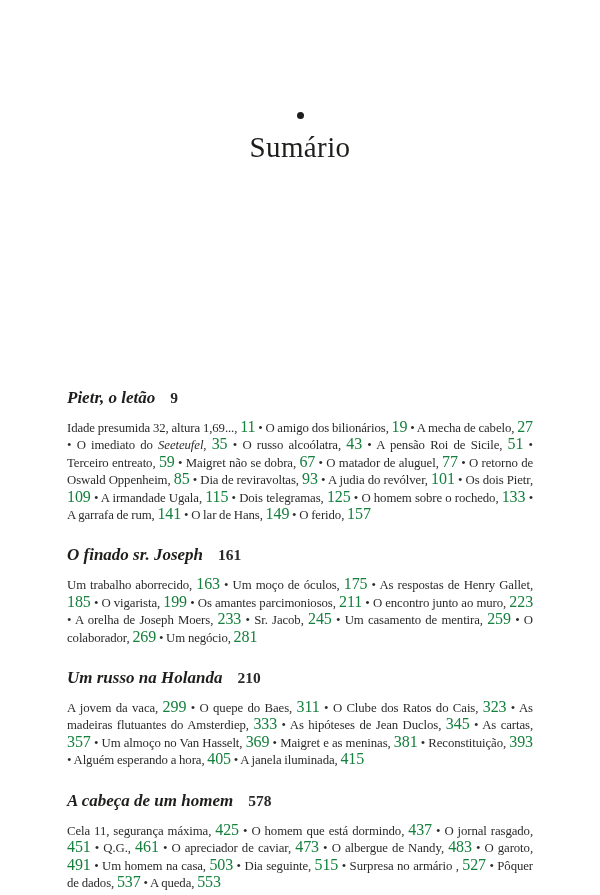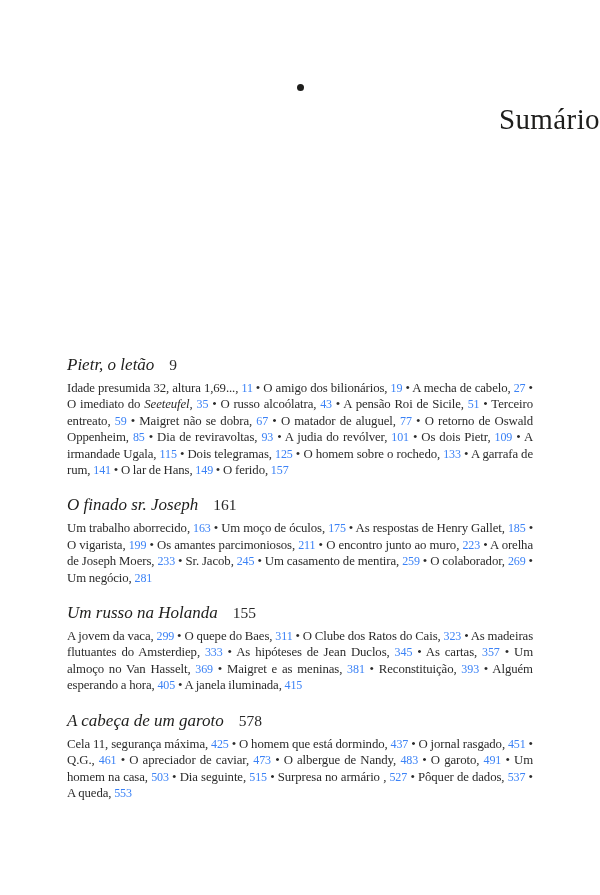--- a/index.html
+++ b/index.html
@@ -6,58 +6,58 @@
   .page {
     position: relative;
     width: 600px;
     height: 895px;
     margin: 0 auto;
     background: #ffffff;
     overflow: hidden;
     font-family: "Liberation Serif", "DejaVu Serif", serif;
     color: #232323;
   }
-  .masthead { text-align: right; padding-top: 84px; }
+  .masthead { text-align: center; padding-top: 112px; }
   .ornament-dot {
     width: 7px; height: 7px; border-radius: 50%;
     background: #1e1e1c; margin: 0 auto 12px auto;
   }
   .page-title {
     margin: 0;
     font-size: 29px;
     font-weight: 400;
     letter-spacing: 0.4px;
     color: #1e1e1c;
   }
   .toc { margin: 218px 67px 0 67px; }
   .toc-section { margin: 0 0 16px 0; }
   .section-title {
     margin: 0 0 5px 0;
     font-size: 17px;
-    font-weight: 400;
+    font-weight: 700;
     font-style: italic;
     color: #1e1e1c;
-    line-height: 21px;
+    line-height: 32px;
   }
   .st-page {
     font-style: normal;
     font-size: 15.5px;
     margin-left: 15px;
     color: #2a2a2a;
   }
   .entries {
     margin: 0;
     font-size: 12.8px;
     line-height: 16.4px;
     text-align: justify;
     letter-spacing: -0.1px;
     word-spacing: -0.3px;
     color: #2b2b2b;
   }
-  .entries .pg { font-size: 12px; color: #3b82f6; }
+  .entries .pg { font-size: 16px; color: #15803d; }
   .entries .sep { color: #2b2b2b; }
 </style>
 </head>
 <body>
 
 <div class="page">
   <header class="masthead">
     <div class="ornament-dot"></div>
     <h1 class="page-title">Sumário</h1>
   </header>
@@ -66,21 +66,21 @@
 
   <section class="toc-section">
         <h2 class="section-title"><span class="st-text">Pietr, o letão</span><span class="st-page">9</span></h2>
         <p class="entries"><span class="entry-label">Idade presumida 32, altura 1,69...</span>, <span class="pg">11</span><span class="sep"> • </span><span class="entry-label">O amigo dos bilionários</span>, <span class="pg">19</span><span class="sep"> • </span><span class="entry-label">A mecha de cabelo</span>, <span class="pg">27</span><span class="sep"> • </span><span class="entry-label">O imediato do <i>Seeteufel</i></span>, <span class="pg">35</span><span class="sep"> • </span><span class="entry-label">O russo alcoólatra</span>, <span class="pg">43</span><span class="sep"> • </span><span class="entry-label">A pensão Roi de Sicile</span>, <span class="pg">51</span><span class="sep"> • </span><span class="entry-label">Terceiro entreato</span>, <span class="pg">59</span><span class="sep"> • </span><span class="entry-label">Maigret não se dobra</span>, <span class="pg">67</span><span class="sep"> • </span><span class="entry-label">O matador de aluguel</span>, <span class="pg">77</span><span class="sep"> • </span><span class="entry-label">O retorno de Oswald Oppenheim</span>, <span class="pg">85</span><span class="sep"> • </span><span class="entry-label">Dia de reviravoltas</span>, <span class="pg">93</span><span class="sep"> • </span><span class="entry-label">A judia do revólver</span>, <span class="pg">101</span><span class="sep"> • </span><span class="entry-label">Os dois Pietr</span>, <span class="pg">109</span><span class="sep"> • </span><span class="entry-label">A irmandade Ugala</span>, <span class="pg">115</span><span class="sep"> • </span><span class="entry-label">Dois telegramas</span>, <span class="pg">125</span><span class="sep"> • </span><span class="entry-label">O homem sobre o rochedo</span>, <span class="pg">133</span><span class="sep"> • </span><span class="entry-label">A garrafa de rum</span>, <span class="pg">141</span><span class="sep"> • </span><span class="entry-label">O lar de Hans</span>, <span class="pg">149</span><span class="sep"> • </span><span class="entry-label">O ferido</span>, <span class="pg">157</span></p>
       </section>
       <section class="toc-section">
         <h2 class="section-title"><span class="st-text">O finado sr. Joseph</span><span class="st-page">161</span></h2>
         <p class="entries"><span class="entry-label">Um trabalho aborrecido</span>, <span class="pg">163</span><span class="sep"> • </span><span class="entry-label">Um moço de óculos</span>, <span class="pg">175</span><span class="sep"> • </span><span class="entry-label">As respostas de Henry Gallet</span>, <span class="pg">185</span><span class="sep"> • </span><span class="entry-label">O vigarista</span>, <span class="pg">199</span><span class="sep"> • </span><span class="entry-label">Os amantes parcimoniosos</span>, <span class="pg">211</span><span class="sep"> • </span><span class="entry-label">O encontro junto ao muro</span>, <span class="pg">223</span><span class="sep"> • </span><span class="entry-label">A orelha de Joseph Moers</span>, <span class="pg">233</span><span class="sep"> • </span><span class="entry-label">Sr. Jacob</span>, <span class="pg">245</span><span class="sep"> • </span><span class="entry-label">Um casamento de mentira</span>, <span class="pg">259</span><span class="sep"> • </span><span class="entry-label">O colaborador</span>, <span class="pg">269</span><span class="sep"> • </span><span class="entry-label">Um negócio</span>, <span class="pg">281</span></p>
       </section>
       <section class="toc-section">
-        <h2 class="section-title"><span class="st-text">Um russo na Holanda</span><span class="st-page">155</span></h2>
+        <h2 class="section-title"><span class="st-text">Um russo na Holanda</span><span class="st-page">210</span></h2>
         <p class="entries"><span class="entry-label">A jovem da vaca</span>, <span class="pg">299</span><span class="sep"> • </span><span class="entry-label">O quepe do Baes</span>, <span class="pg">311</span><span class="sep"> • </span><span class="entry-label">O Clube dos Ratos do Cais</span>, <span class="pg">323</span><span class="sep"> • </span><span class="entry-label">As madeiras flutuantes do Amsterdiep</span>, <span class="pg">333</span><span class="sep"> • </span><span class="entry-label">As hipóteses de Jean Duclos</span>, <span class="pg">345</span><span class="sep"> • </span><span class="entry-label">As cartas</span>, <span class="pg">357</span><span class="sep"> • </span><span class="entry-label">Um almoço no Van Hasselt</span>, <span class="pg">369</span><span class="sep"> • </span><span class="entry-label">Maigret e as meninas</span>, <span class="pg">381</span><span class="sep"> • </span><span class="entry-label">Reconstituição</span>, <span class="pg">393</span><span class="sep"> • </span><span class="entry-label">Alguém esperando a hora</span>, <span class="pg">405</span><span class="sep"> • </span><span class="entry-label">A janela iluminada</span>, <span class="pg">415</span></p>
       </section>
       <section class="toc-section">
-        <h2 class="section-title"><span class="st-text">A cabeça de um garoto</span><span class="st-page">578</span></h2>
+        <h2 class="section-title"><span class="st-text">A cabeça de um homem</span><span class="st-page">578</span></h2>
         <p class="entries"><span class="entry-label">Cela 11, segurança máxima</span>, <span class="pg">425</span><span class="sep"> • </span><span class="entry-label">O homem que está dormindo</span>, <span class="pg">437</span><span class="sep"> • </span><span class="entry-label">O jornal rasgado</span>, <span class="pg">451</span><span class="sep"> • </span><span class="entry-label">Q.G.</span>, <span class="pg">461</span><span class="sep"> • </span><span class="entry-label">O apreciador de caviar</span>, <span class="pg">473</span><span class="sep"> • </span><span class="entry-label">O albergue de Nandy</span>, <span class="pg">483</span><span class="sep"> • </span><span class="entry-label">O garoto</span>, <span class="pg">491</span><span class="sep"> • </span><span class="entry-label">Um homem na casa</span>, <span class="pg">503</span><span class="sep"> • </span><span class="entry-label">Dia seguinte</span>, <span class="pg">515</span><span class="sep"> • </span><span class="entry-label">Surpresa no armário </span>, <span class="pg">527</span><span class="sep"> • </span><span class="entry-label">Pôquer de dados</span>, <span class="pg">537</span><span class="sep"> • </span><span class="entry-label">A queda</span>, <span class="pg">553</span></p>
       </section>
     </main>
 </div>
 
 </body></html>

